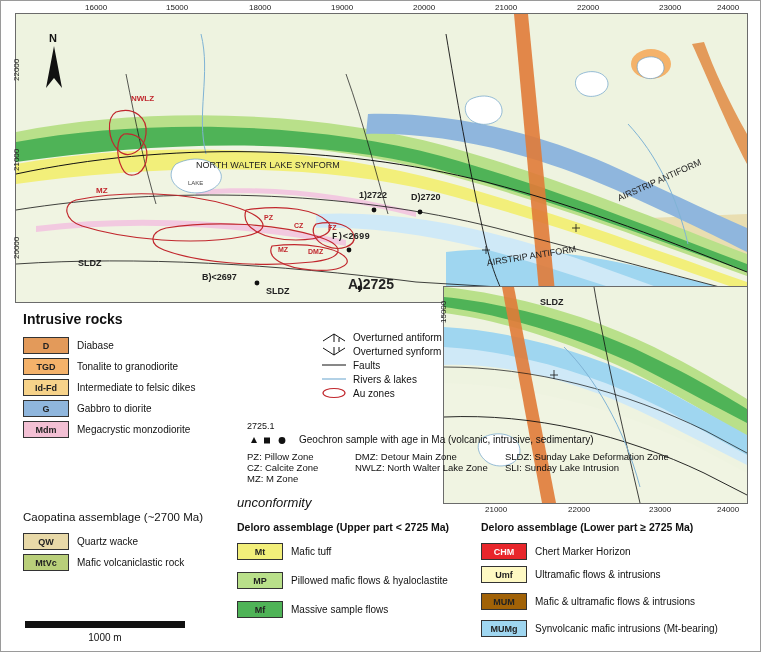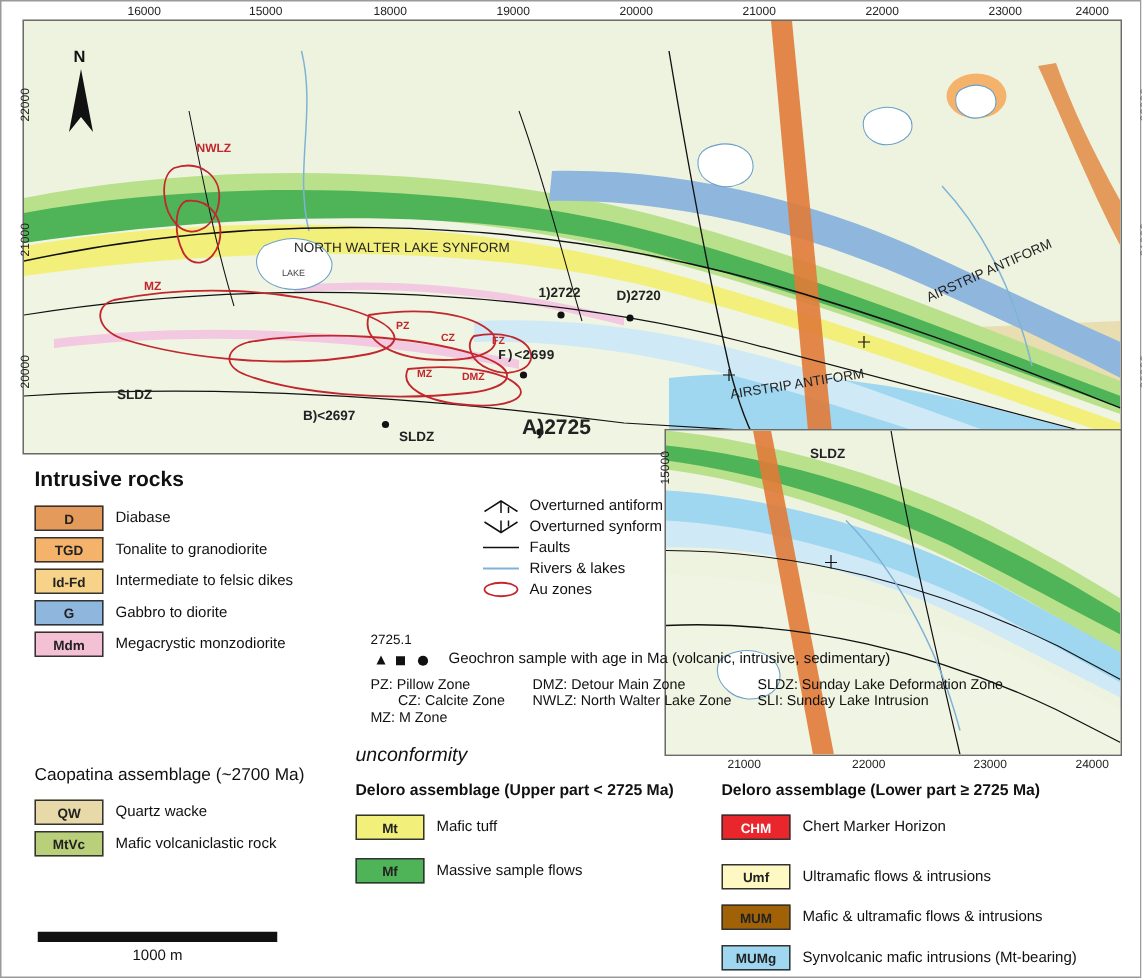--- a/index.html
+++ b/index.html
@@ -275,21 +275,21 @@
     </div>
   </div>
 
   <div style="position:absolute;left:246px;top:450px;width:470px;">
     <div style="display:flex;">
       <span class="abbr" style="width:108px;">PZ: Pillow Zone</span>
       <span class="abbr" style="width:150px;">DMZ: Detour Main Zone</span>
       <span class="abbr">SLDZ: Sunday Lake Deformation Zone</span>
     </div>
     <div style="display:flex;">
-      <span class="abbr" style="width:108px;text-align:center;">CZ: Calcite Zone</span>
+      <span class="abbr" style="width:108px;">CZ: Calcite Zone</span>
       <span class="abbr" style="width:150px;">NWLZ: North Walter Lake Zone</span>
       <span class="abbr">SLI: Sunday Lake Intrusion</span>
     </div>
     <div style="display:flex;">
       <span class="abbr" style="width:108px;">MZ: M Zone</span>
     </div>
   </div>
 
   <div style="position:absolute;left:236px;top:494px;" class="unconf">unconformity</div>
 
@@ -304,29 +304,33 @@
       <div class="lab">Mafic volcaniclastic rock</div>
     </div>
   </div>
 
   <div style="position:absolute;left:236px;top:520px;width:250px;">
     <div class="hdr" style="margin-bottom:10px;">Deloro assemblage (Upper part &lt; 2725 Ma)</div>
     <div class="row" style="margin-bottom:12px;">
       <div class="sw" style="background:#f2ef7a;">Mt</div>
       <div class="lab">Mafic tuff</div>
     </div>
+    <div class="row" style="margin-bottom:12px;">
+      <div class="sw" style="background:#b9e08a;">MP</div>
+      <div class="lab">Pillowed mafic flows &amp; hyaloclastite</div>
+    </div>
     <div class="row">
       <div class="sw" style="background:#4fb357;">Mf</div>
       <div class="lab">Massive sample flows</div>
     </div>
   </div>
 
   <div style="position:absolute;left:480px;top:520px;width:270px;">
     <div class="hdr" style="margin-bottom:10px;">Deloro assemblage (Lower part ≥ 2725 Ma)</div>
-    <div class="row" style="margin-bottom:16px;">
+    <div class="row" style="margin-bottom:6px;">
       <div class="sw" style="background:#e8262b;color:#fff;">CHM</div>
       <div class="lab">Chert Marker Horizon</div>
     </div>
     <div class="row" style="margin-bottom:10px;">
       <div class="sw" style="background:#fef9c3;">Umf</div>
       <div class="lab">Ultramafic flows &amp; intrusions</div>
     </div>
     <div class="row" style="margin-bottom:10px;">
       <div class="sw" style="background:#a16207;">MUM</div>
       <div class="lab">Mafic &amp; ultramafic flows &amp; intrusions</div>

